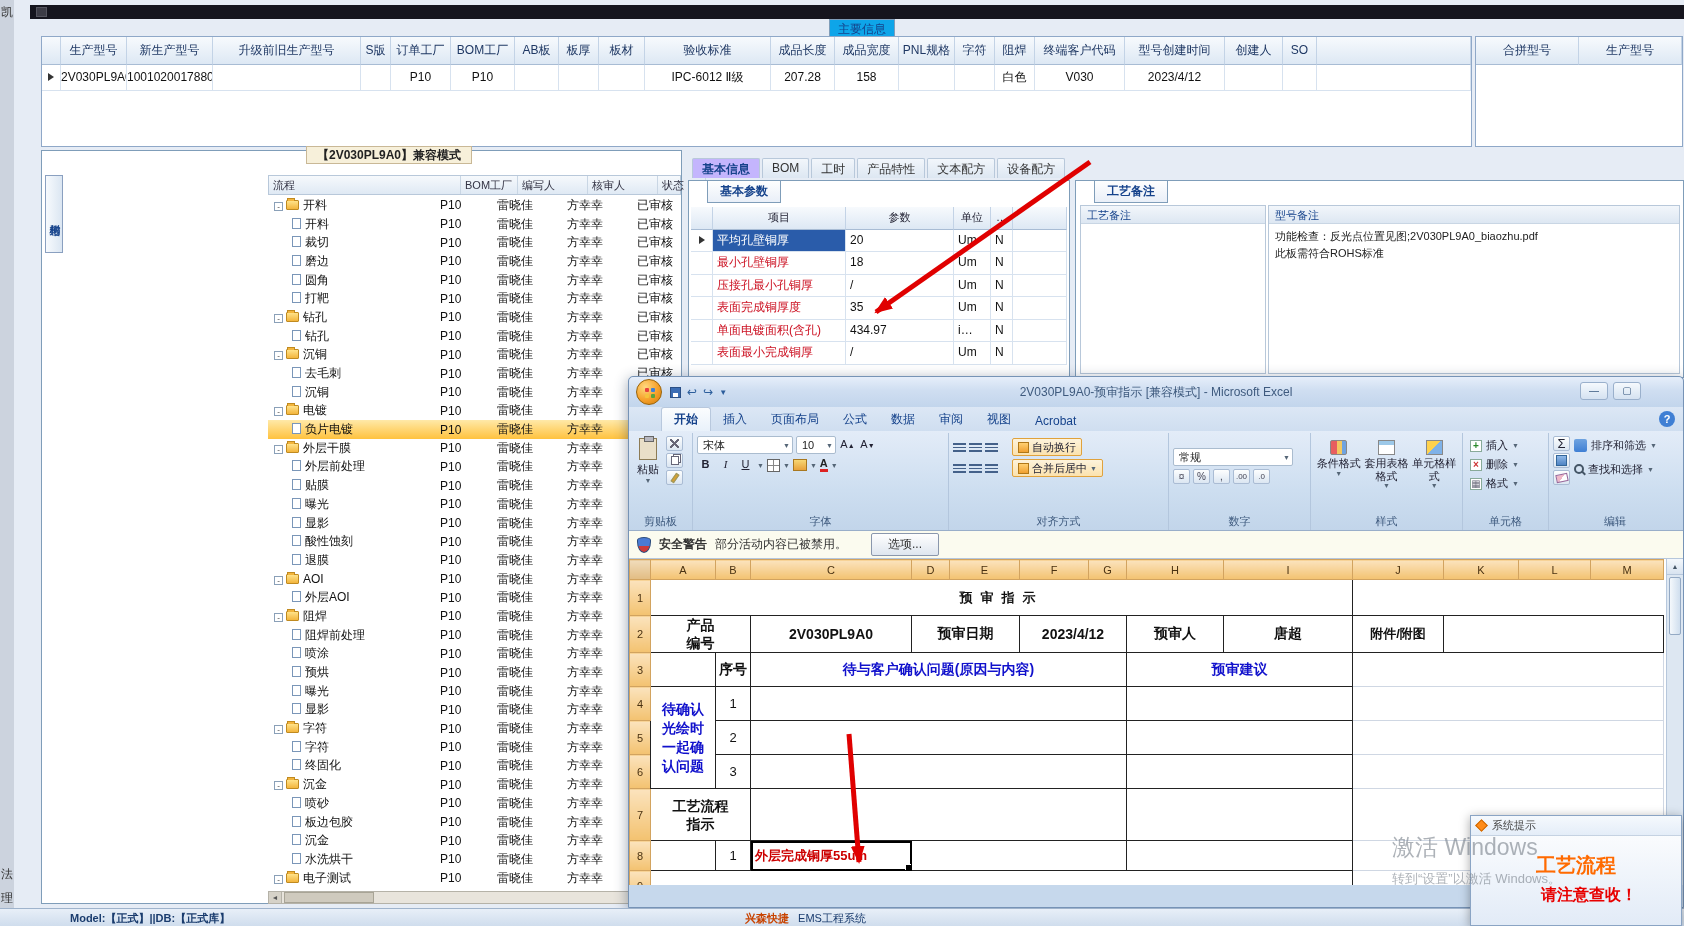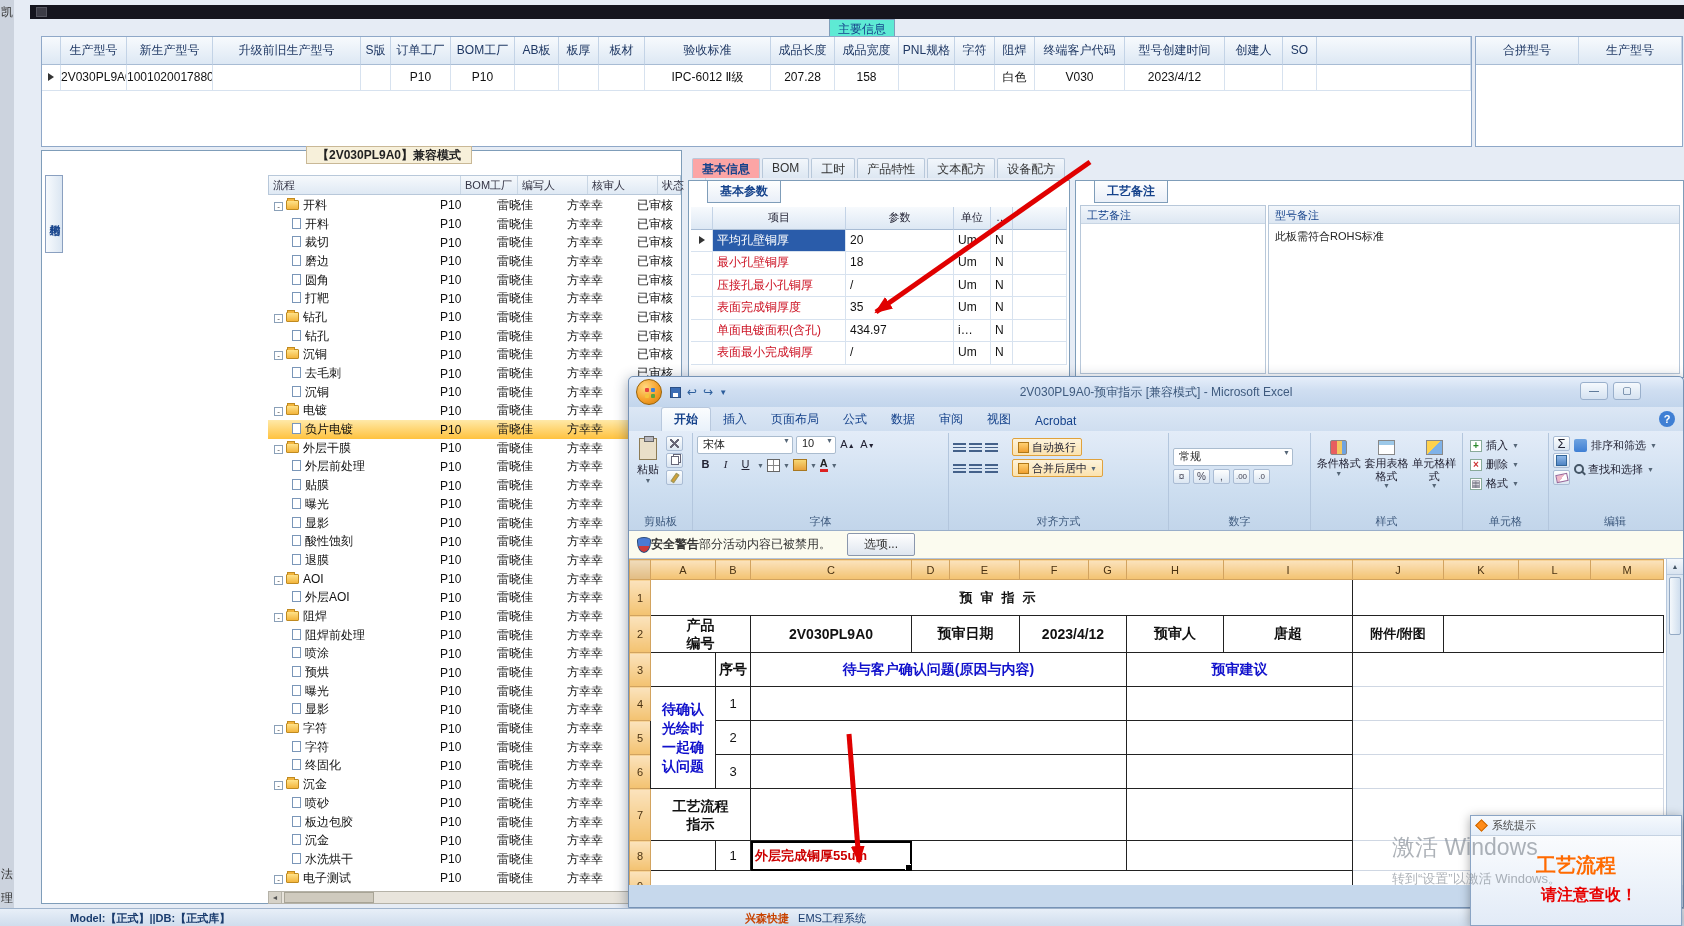--- a/index.html
+++ b/index.html
@@ -7,21 +7,21 @@
 body{font-family:"Liberation Sans","DejaVu Sans",sans-serif;background:#e6ecf5;position:relative;font-size:12px;color:#111}
 #screen{position:absolute;inset:0;width:1684px;height:926px;overflow:hidden}
 
 
 #edge{position:absolute;left:0;top:0;width:14px;height:100%;background:#ccd3de;z-index:5}
 .edge-char{position:absolute;left:1px;font-size:12px;color:#333}
 
 
 #topbar{position:absolute;left:30px;top:5px;width:1654px;height:14px;background:#15151e;z-index:1}
 #topbar-icon{position:absolute;left:6px;top:2px;width:11px;height:10px;background:#3c3c46;border:1px solid #55555f}
-#main-tab{position:absolute;left:829px;top:19px;height:17px;padding:1px 8px;background:#5eead4;border:1px solid #7f9db9;border-bottom:none;font-size:12px;color:#15428b;z-index:2}
+#main-tab{position:absolute;left:829px;top:19px;height:17px;padding:1px 8px;background:#0ea5e9;border:1px solid #7f9db9;border-bottom:none;font-size:12px;color:#15428b;z-index:2}
 
 
 #main-table{position:absolute;left:41px;top:36px;width:1431px;height:111px;background:#fff;border:1px solid #8fa8c8}
 #right-table{position:absolute;left:1475px;top:36px;width:208px;height:111px;background:#fff;border:1px solid #8fa8c8}
 .mt-row{display:flex}
 .mt-head .mt-c{background:linear-gradient(#f7fafd,#dde8f4);color:#1f3864;font-size:12px;height:28px;line-height:27px;border-right:1px solid #c3d3e6;border-bottom:1px solid #a8bcd4;text-align:center;overflow:hidden;white-space:nowrap}
 .mt-data .mt-c{height:26px;line-height:25px;font-size:12px;color:#111;border-right:1px solid #d7e2ef;border-bottom:1px solid #d7e2ef;text-align:center;overflow:hidden;white-space:nowrap}
 .mt-g{width:19px}
 .mt-fill{flex:1}
 .tri{display:inline-block;width:0;height:0;border-left:6px solid #333;border-top:4px solid transparent;border-bottom:4px solid transparent;margin-top:8px}
@@ -45,21 +45,21 @@
 .ic-folder:before{content:"";position:absolute;top:-3px;left:0;width:6px;height:2px;background:#f3b53c;border:1px solid #c08a20;border-bottom:none}
 .ic-page{display:inline-block;width:9px;height:11px;background:#fff;border:1px solid #7a96b8;margin-right:4px;vertical-align:-1px}
 #tree-scroll{position:absolute;left:226px;top:740px;width:411px;height:13px;background:#e8e4dc;border:1px solid #b5b2a8;display:flex;align-items:center}
 .ts-btn{width:13px;height:11px;background:#d6d2c8;border-right:1px solid #b5b2a8;font-size:7px;line-height:11px;text-align:center;color:#555;flex:none}
 .ts-r{border-left:1px solid #b5b2a8;border-right:none;margin-left:auto}
 .ts-thumb{width:90px;height:11px;background:#cfcabe;border:1px solid #a8a496;margin-left:2px;flex:none}
 
 
 #detail-tabs{position:absolute;left:692px;top:158px;height:20px;display:flex;gap:2px;z-index:2}
 .dtab{padding:2px 9px;font-size:12px;color:#333;border:1px solid #b8c8da;border-bottom:none;background:linear-gradient(#f2f6fb,#dde7f2);border-radius:2px 2px 0 0;white-space:nowrap}
-.dtab.on{color:#15428b;font-weight:bold;background:#fca5a5}
+.dtab.on{color:#15428b;font-weight:bold;background:#c4b5fd}
 
 
 #params-panel{position:absolute;left:688px;top:180px;width:382px;height:198px;background:#fff;border:1px solid #7f9db9}
 .panel-tab{position:absolute;left:18px;top:-1px;padding:2px 12px;background:linear-gradient(#fefefe,#e9eff8);border:1px solid #7f9db9;font-size:12px;font-weight:bold;color:#15428b;z-index:2;white-space:nowrap}
 #params-table{position:absolute;left:2px;top:26px;right:2px}
 .p-row{display:flex;height:22.5px}
 .p-row .p-c{border-right:1px solid #d7e2ef;border-bottom:1px solid #d7e2ef;font-size:12px;line-height:21px;padding:0 4px;overflow:hidden;white-space:nowrap;flex:none}
 .p-head .p-c{background:linear-gradient(#f7fafd,#dde8f4);border-right:1px solid #c3d3e6;border-bottom:1px solid #a8bcd4;font-size:11px;color:#223;text-align:center;padding:0}
 .p-fill{flex:1 !important}
 .p-item-sel{background:#2a5caa;color:#fff}
@@ -98,21 +98,21 @@
 .bigbtn{display:flex;flex-direction:column;align-items:center;font-size:11px;color:#223;padding:2px 4px}
 .dd{font-size:7px;color:#567}
 .ic-paste{width:18px;height:22px;background:#e9dfc8;border:1px solid #8c7b55;position:relative;margin-bottom:2px}
 .ic-paste:after{content:"";position:absolute;left:4px;top:-3px;width:8px;height:4px;background:#b8b8c0;border:1px solid #666}
 .mcol{display:flex;flex-direction:column;gap:2px;margin-left:3px}
 .mb{width:17px;height:15px;border:1px solid #aabcd4;border-radius:2px;background:linear-gradient(#fdfefe,#dbe6f2);display:flex;align-items:center;justify-content:center;font-size:10px;color:#445}
 .ic-cut{display:inline-block;width:9px;height:9px;background:linear-gradient(45deg,transparent 42%,#667 42% 58%,transparent 58%),linear-gradient(-45deg,transparent 42%,#667 42% 58%,transparent 58%)}
 .ic-copy{display:inline-block;width:8px;height:9px;border:1px solid #667;background:#fff;box-shadow:2px -2px 0 -1px #fff,2px -2px 0 #667}
 .ic-brush{display:inline-block;width:4px;height:10px;background:#d8a030;border:1px solid #996;transform:rotate(35deg)}
 .frow{display:flex;align-items:center;gap:3px;margin-top:3px}
-.combo{height:18px;background:#fff;border:1px solid #aabccf;display:flex;align-items:flex-start;font-size:11px;padding:0 2px 0 5px;border-radius:2px;color:#222}
+.combo{height:18px;background:#fff;border:1px solid #aabccf;display:flex;align-items:center;font-size:11px;padding:0 2px 0 5px;border-radius:2px;color:#222}
 .combo .dd{margin-left:auto;padding-left:3px}
 .fbtn{min-width:17px;height:16px;font-size:11px;text-align:center;line-height:15px;color:#223}
 .fb-b{font-weight:bold}.fb-i{font-style:italic;font-family:"Liberation Serif",serif}.fb-u{text-decoration:underline}
 .ic-border{width:13px;height:13px;border:1px solid #666;background:linear-gradient(#888,#888) 50% 0/1px 100% no-repeat,linear-gradient(#888,#888) 0 50%/100% 1px no-repeat,#fff}
 .ic-fill{width:14px;height:12px;background:linear-gradient(#f7d774,#e8a23c);border:1px solid #a87820}
 .ic-fontcolor{font-size:11px;font-weight:bold;color:#222;border-bottom:3px solid #d22;line-height:11px}
 .ic-al{width:13px;height:9px;background:repeating-linear-gradient(to bottom,#44618a 0 1.5px,transparent 1.5px 3.5px)}
 .tbtn{display:flex;align-items:center;gap:3px;height:18px;border:1px solid #e0a23c;border-radius:2px;background:linear-gradient(#fdf3dc,#fbe2ae);font-size:11px;color:#223;padding:0 5px;white-space:nowrap}
 .ic-orange{width:11px;height:11px;background:linear-gradient(#ffd071,#f0a030);border:1px solid #b07818}
 .sbtn{width:49px;display:flex;flex-direction:column;align-items:center;font-size:11px;color:#223;line-height:1.15;text-align:center;padding-top:4px}
@@ -123,21 +123,21 @@
 .icq{position:relative;width:12px;height:12px;border:1px solid #8a9;background:#fff;font-size:10px;line-height:10px;text-align:center;font-weight:bold}
 .icq.g{color:#2a8a2a}.icq.r{color:#c33}.icq.f{color:#667}
 .ebtn{display:flex;align-items:center;gap:4px;font-size:11px;height:18px;color:#223;white-space:nowrap}
 .ic-sigma{font-size:13px;color:#223;line-height:13px}
 .ic-sort{width:13px;height:13px;background:linear-gradient(#6fa3e0,#3f7fd4);border-radius:2px}
 .ic-find{width:10px;height:10px;border:2px solid #456;border-radius:50%;position:relative}
 .ic-find:after{content:"";position:absolute;width:5px;height:2px;background:#456;right:-4px;bottom:-2px;transform:rotate(45deg)}
 .ic-filld{width:11px;height:11px;background:linear-gradient(#8fb8e8,#4f84c4);border:1px solid #369}
 .ic-erase{width:12px;height:8px;background:linear-gradient(135deg,#f0b8c8 50%,#fff 50%);border:1px solid #969;transform:rotate(-12deg)}
 
-#xl-msgbar{height:28px;background:#fbfbef;border-bottom:1px solid #b6c7dc;display:flex;align-items:center;padding-left:8px;font-size:12px;color:#333}
+#xl-msgbar{height:28px;background:#fbfbef;border-bottom:1px solid #b6c7dc;display:flex;align-items:center;padding-left:8px;gap:8px;font-size:12px;color:#333}
 .shield{width:14px;height:16px;border-radius:7px 7px 7px 7px/3px 3px 11px 11px;background:linear-gradient(180deg,#4a7bd4 0 55%,#cc3b3b 55%);border:1px solid #2c4c7c;flex:none}
 #msg-label{font-weight:bold}
 #msg-btn{margin-left:16px;padding:2px 16px;border:1px solid #8a97ad;border-radius:2px;background:linear-gradient(#fefefe,#dfe6ef);font-size:12px}
 #xl-formula{height:24px;background:#e9f0f8;border-bottom:1px solid #b6c7dc;display:flex;align-items:center;padding:2px 4px;gap:2px}
 #name-box{width:104px;height:18px;background:#fff;border:1px solid #a8bccf;font-size:12px;padding-left:6px;line-height:16px}
 #name-dd{width:13px;height:18px;border:1px solid #a8bccf;border-left:none;background:linear-gradient(#fdfdfd,#dde6f0);font-size:7px;text-align:center;line-height:17px;color:#456}
 #fx{width:26px;text-align:center;font-size:12px;font-style:italic;font-family:"Liberation Serif",serif;color:#444}
 #formula-text{flex:1;height:18px;background:#fff;border:1px solid #a8bccf;font-size:12px;padding-left:5px;line-height:16px;color:#111}
 
 #xl-sheet{position:relative;height:326px;background:#fff;overflow:hidden}
@@ -604,20 +604,21 @@
 
   <div id="remarks-panel">
     <div class="panel-tab">工艺备注</div>
     <div class="pane" id="pane-left">
       <div class="pane-hd">工艺备注</div>
       <div class="pane-body"></div>
     </div>
     <div class="pane" id="pane-right">
       <div class="pane-hd">型号备注</div>
       <div class="pane-body">
+        <div>功能检查：反光点位置见图;2V030PL9A0_biaozhu.pdf</div>
         <div>此板需符合ROHS标准</div>
       </div>
     </div>
   </div>
 
   <div id="excel">
     <div id="xl-titlebar">
       <div id="office-btn"></div>
       <div id="qat">
         <span class="qat-save"></span>

